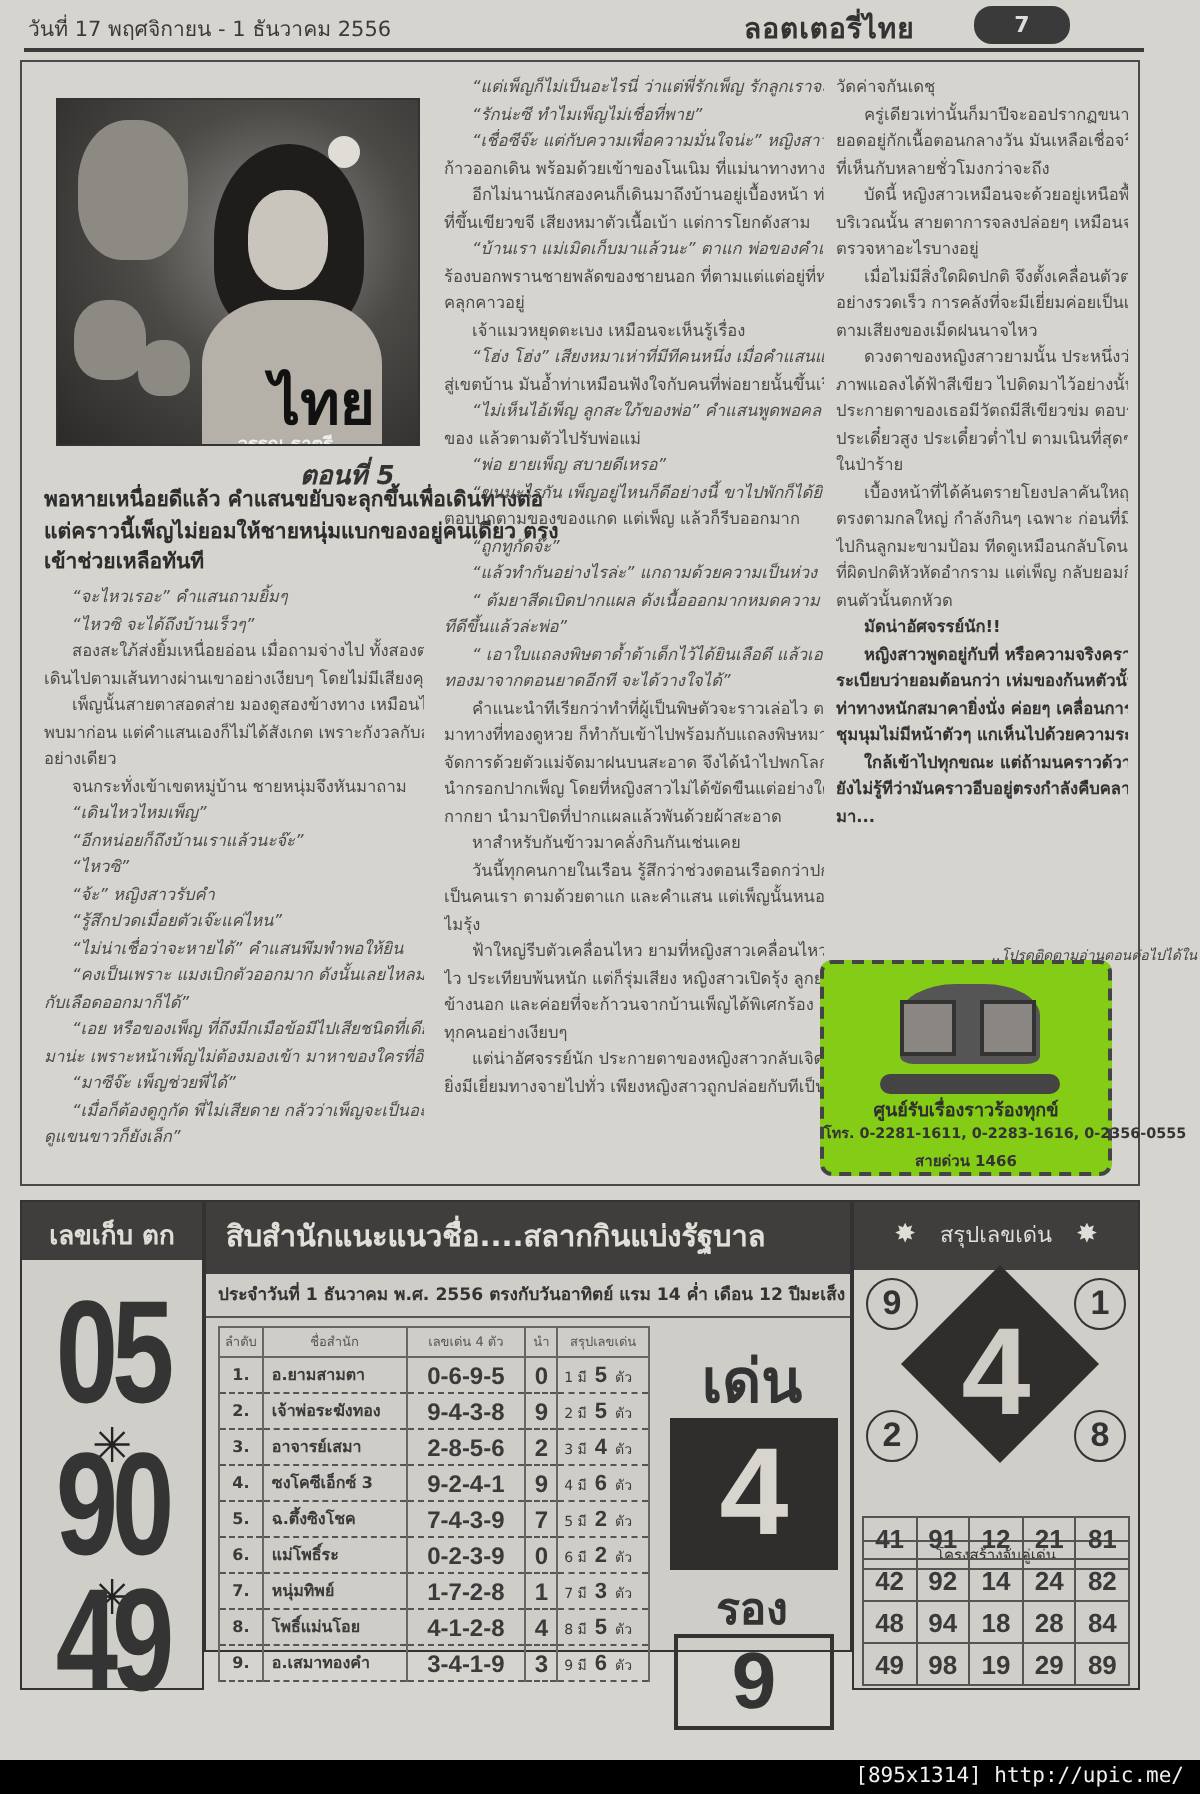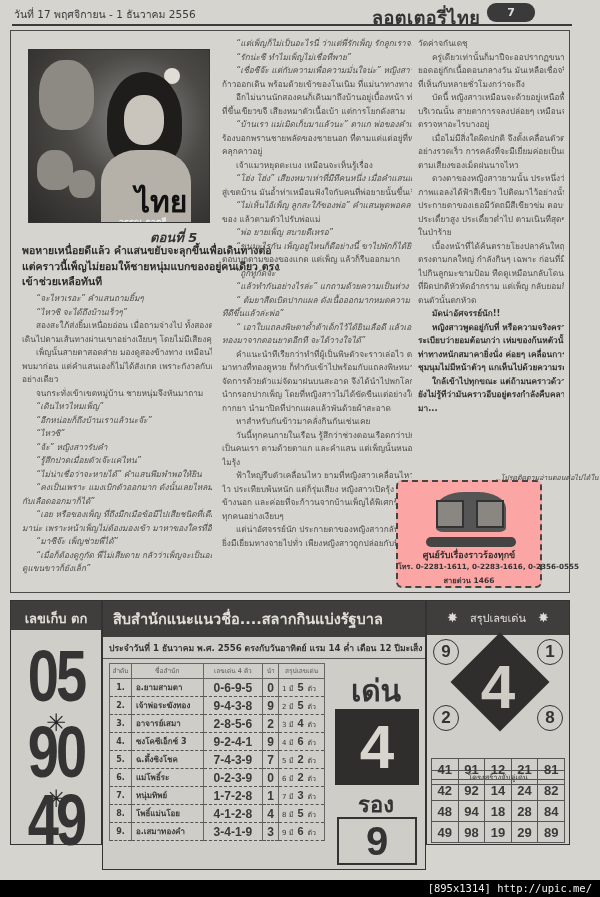--- a/index.html
+++ b/index.html
@@ -1,21 +1,21 @@
 <!DOCTYPE html>
 <html><head>
 <meta charset="utf-8">
 <style>
   * { box-sizing: border-box; margin: 0; padding: 0; }
   html, body { width: 600px; height: 897px; background: #000; overflow: hidden; }
   body { font-family: "DejaVu Sans", sans-serif; color: #2a2a2a; }
   .page { position: absolute; left: 0; top: 0; width: 600px; height: 880px; background: #d6d4cf; }
   .header { position: absolute; left: 0; top: 0; width: 600px; height: 28px; }
   .hdr-date { position: absolute; left: 14px; top: 6px; font-size: 10.5px; color: #3a3a3a; }
-  .hdr-brand { position: absolute; left: 372px; top: 3px; font-size: 18px; font-weight: bold; color: #333; letter-spacing: 0.5px; }
+  .hdr-brand { position: absolute; left: 372px; top: 3px; font-size: 14px; font-weight: bold; color: #333; letter-spacing: 0.5px; }
   .hdr-page { position: absolute; left: 487px; top: 3px; width: 48px; height: 19px; background: #3a3a3a; border-radius: 9px; color: #ddd; font-size: 11px; text-align: center; line-height: 19px; font-weight: bold; }
   .hdr-rule { position: absolute; left: 12px; top: 24px; width: 560px; height: 2px; background: #3b3b3b; }
 
   .story-box { position: absolute; left: 10px; top: 30px; width: 560px; height: 563px; border: 1.5px solid #4a4a4a; }
   .illus { position: absolute; left: 28px; top: 49px; width: 182px; height: 174px; background: radial-gradient(ellipse at 60% 40%, #8c8a86 0%, #4c4a47 45%, #2b2a28 100%); border: 1px solid #333; overflow: hidden; }
   .illus .moon { position: absolute; left: 135px; top: 18px; width: 16px; height: 16px; border-radius: 50%; background: #e0ddd6; }
   .illus .skull { position: absolute; border-radius: 45% 45% 40% 40%; background: #8d8a84; }
   .illus .girl-face { position: absolute; left: 95px; top: 45px; width: 40px; height: 50px; background: #c9c5bd; border-radius: 45%; }
   .illus .girl-hair { position: absolute; left: 78px; top: 22px; width: 75px; height: 95px; background: #1e1d1c; border-radius: 50% 50% 35% 35%; }
   .illus .girl-body { position: absolute; left: 72px; top: 100px; width: 90px; height: 80px; background: #b5b1a9; border-radius: 40% 40% 0 0; }
@@ -26,34 +26,34 @@
   .col { position: absolute; font-size: 8.3px; line-height: 13.5px; color: #4b4b4b; }
   .col p { white-space: nowrap; overflow: hidden; }
   .col p.i { text-indent: 14px; }
   .col p.it { font-style: italic; }
   .col p.b { font-weight: bold; color: #333; }
   .col1 { left: 22px; top: 292px; width: 190px; }
   .col2 { left: 222px; top: 37px; width: 190px; }
   .col3 { left: 418px; top: 37px; width: 146px; }
 
   .stamp-caption { position: absolute; left: 460px; top: 472px; font-size: 7px; font-style: italic; color: #444; margin-left: 36px; }
-  .stamp { position: absolute; left: 396px; top: 480px; width: 146px; height: 108px; border: 2px dashed #444; border-radius: 6px; background: #fca5a5; }
+  .stamp { position: absolute; left: 410px; top: 480px; width: 146px; height: 108px; border: 2px dashed #444; border-radius: 6px; background: #84cc16; }
   .stamp .emblem { position: absolute; left: 38px; top: 10px; width: 70px; height: 40px; background: #555; border-radius: 40% 40% 10% 10%; }
   .stamp .emblem-l { position: absolute; left: 38px; top: 18px; width: 28px; height: 28px; background: #8a8782; border: 2px solid #333; }
   .stamp .emblem-r { position: absolute; left: 78px; top: 18px; width: 28px; height: 28px; background: #8a8782; border: 2px solid #333; }
   .stamp .ribbon { position: absolute; left: 28px; top: 55px; width: 90px; height: 10px; background: #444; border-radius: 5px; }
   .stamp .center-name { position: absolute; left: 0; top: 66px; width: 100%; text-align: center; font-size: 9px; font-weight: bold; color: #2f2f2f; }
   .stamp .phones { position: absolute; left: 0; top: 79px; width: 100%; text-align: center; font-size: 7.2px; font-weight: bold; color: #333; white-space: nowrap; }
   .stamp .hotline { position: absolute; left: 0; top: 92px; width: 100%; text-align: center; font-size: 7.5px; font-weight: bold; color: #333; }
   .lucky { position: absolute; left: 10px; top: 600px; width: 92px; height: 245px; border: 1.5px solid #333; background: #d0cec9; }
   .lucky-title { height: 29px; background: #3f3e3d; color: #e0ddd6; font-size: 13px; text-align: center; line-height: 36px; font-weight: bold; }
   .big-num { position: absolute; left: 0; width: 100%; text-align: center; font-family: "Liberation Sans", sans-serif; font-weight: bold; color: #353434; font-size: 56px; letter-spacing: -3px; transform: scaleY(1.3); }
   .star { position: absolute; left: 0; width: 100%; text-align: center; font-size: 24px; color: #222; }
 
-  .mid { position: absolute; left: 102px; top: 600px; width: 324px; height: 270px; border: 1.5px solid #333; background: #cfcdc8; }
+  .mid { position: absolute; left: 102px; top: 600px; width: 324px; height: 226px; border: 1.5px solid #333; background: #cfcdc8; }
   .mid-title { height: 36px; background: #3f3e3d; color: #e2dfd8; font-size: 14.5px; font-weight: bold; line-height: 36px; padding-left: 10px; white-space: nowrap; }
   .mid-sub { height: 22px; font-size: 8.6px; font-weight: bold; color: #333; line-height: 22px; padding-left: 6px; border-bottom: 1px solid #555; white-space: nowrap; }
   .rank { position: absolute; left: 6px; top: 62px; width: 216px; border-collapse: collapse; }
   .rank th { font-size: 6.5px; font-weight: normal; color: #555; height: 15px; border: 1px solid #666; }
   .rank td { height: 18px; border-left: 1px solid #666; border-right: 1px solid #666; border-bottom: 1px dashed #555; font-size: 8px; color: #3a3a3a; white-space: nowrap; }
   .rank td.no { width: 22px; text-align: center; font-weight: bold; }
   .rank td.name { width: 72px; padding-left: 4px; font-weight: bold; }
   .rank td.num { width: 60px; text-align: center; font-weight: bold; font-size: 12px; color: #3a3a3a; font-family: "Liberation Sans", sans-serif; }
   .rank td.lead-d { width: 16px; text-align: center; font-weight: bold; font-size: 12px; font-family: "Liberation Sans", sans-serif; }
   .rank td.sum { width: 46px; font-size: 7px; padding-left: 3px; }

